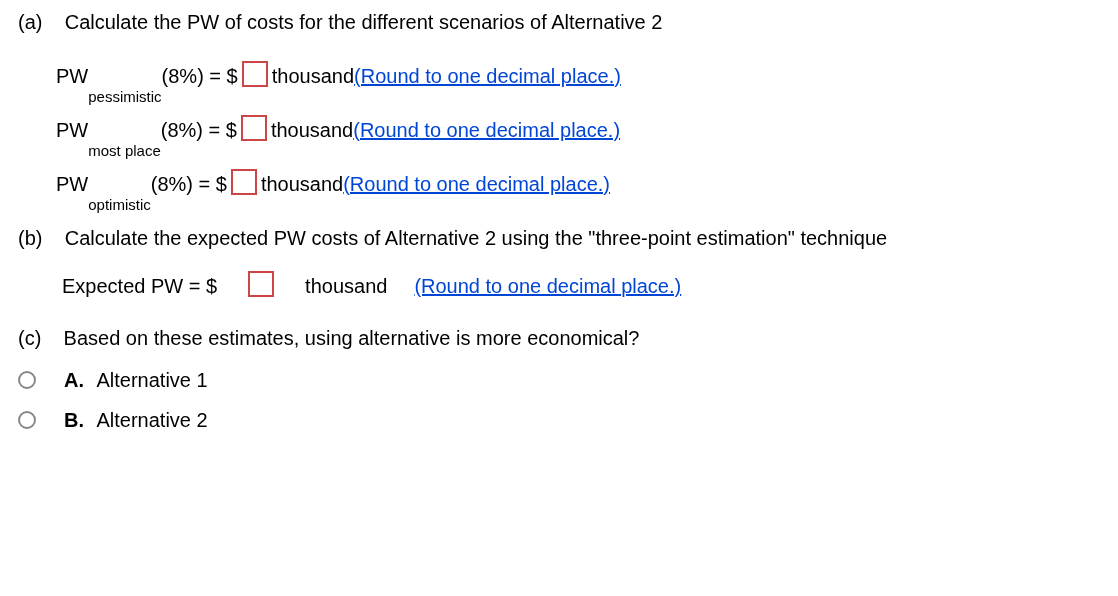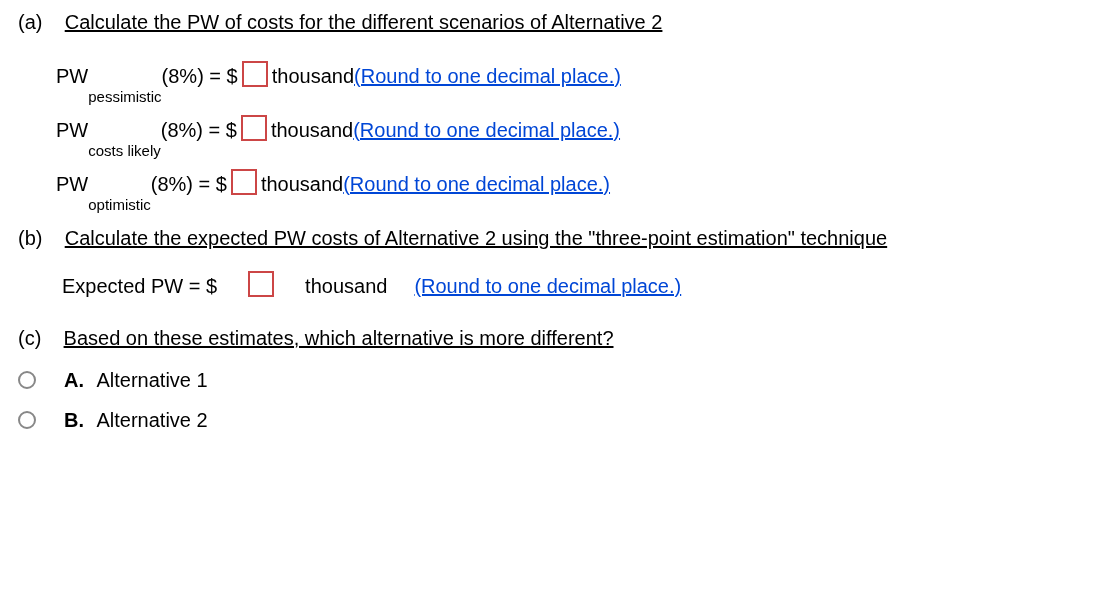--- a/index.html
+++ b/index.html
@@ -17,21 +17,20 @@
       width: 1118px;
     }
     .section {
       margin-bottom: 24px;
     }
     .part-label {
       display: inline;
     }
     .question-text {
       display: inline;
-      text-decoration: underline;
     }
     .formula-row {
       margin-left: 38px;
       margin-top: 26px;
       margin-bottom: 26px;
       display: flex;
       align-items: center;
       flex-wrap: wrap;
     }
     .formula-row-b {
@@ -112,21 +111,21 @@
     <span class="pw-label">PW</span>
     <span class="subscript">pessimistic</span>
     <span class="pw-label">(8%) = $</span>
     <input type="text" class="input-box" style="">
     <span> thousand </span>
     <span class="hint">(Round to one decimal place.)</span>
   </div>
 
   <div class="formula-row">
     <span class="pw-label">PW</span>
-    <span class="subscript">costs likely</span>
+    <span class="subscript">most place</span>
     <span class="pw-label">(8%) = $</span>
     <input type="text" class="input-box" style="">
     <span> thousand </span>
     <span class="hint">(Round to one decimal place.)</span>
   </div>
 
   <div class="formula-row">
     <span class="pw-label">PW</span>
     <span class="subscript">optimistic</span>
     <span class="pw-label">(8%) = $</span>
@@ -146,21 +145,21 @@
     <input type="text" class="input-box" style="">
     <span> thousand </span>
     <span class="hint">(Round to one decimal place.)</span>
   </div>
 </div>
 
 <div class="section-c">
   <div class="section-c-text">
     <span class="part-label">(c)</span>
     <span>&nbsp;&nbsp;</span>
-    <span class="question-text">Based on these estimates, which alternative is more different?</span>
+    <span class="question-text">Based on these estimates, using alternative is more economical?</span>
   </div>
 
   <div class="options">
     <div class="option-row">
       <input type="radio" name="alt" class="radio" style="">
       <span class="option-content">
         <span class="option-letter">A.</span>
         <span>Alternative 1</span>
       </span>
     </div>

